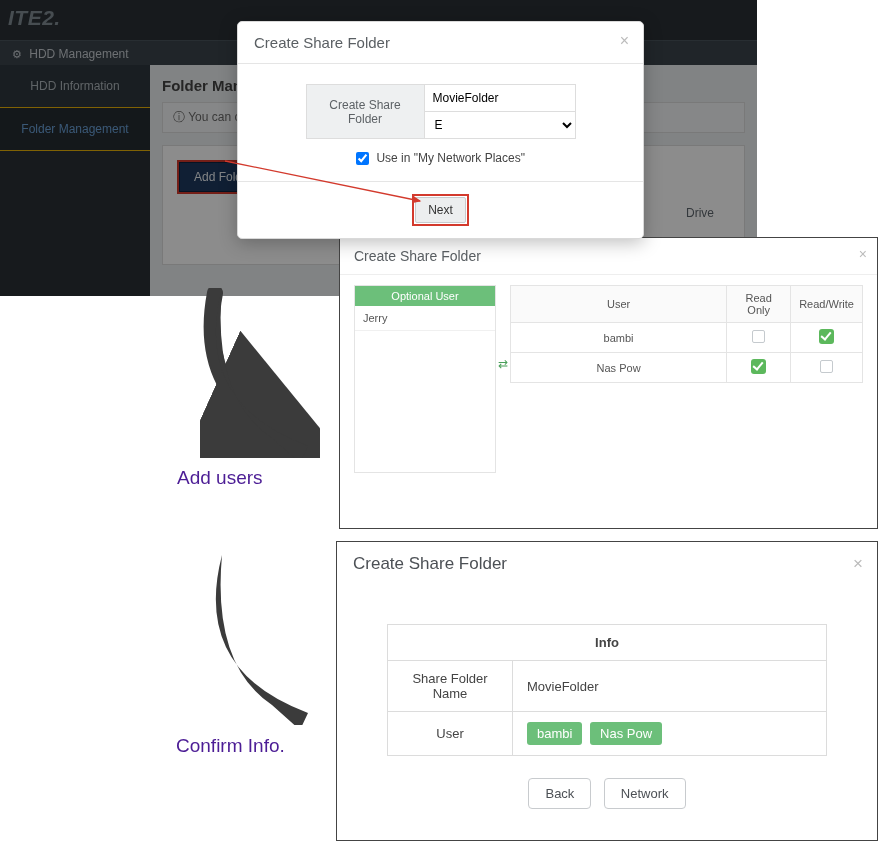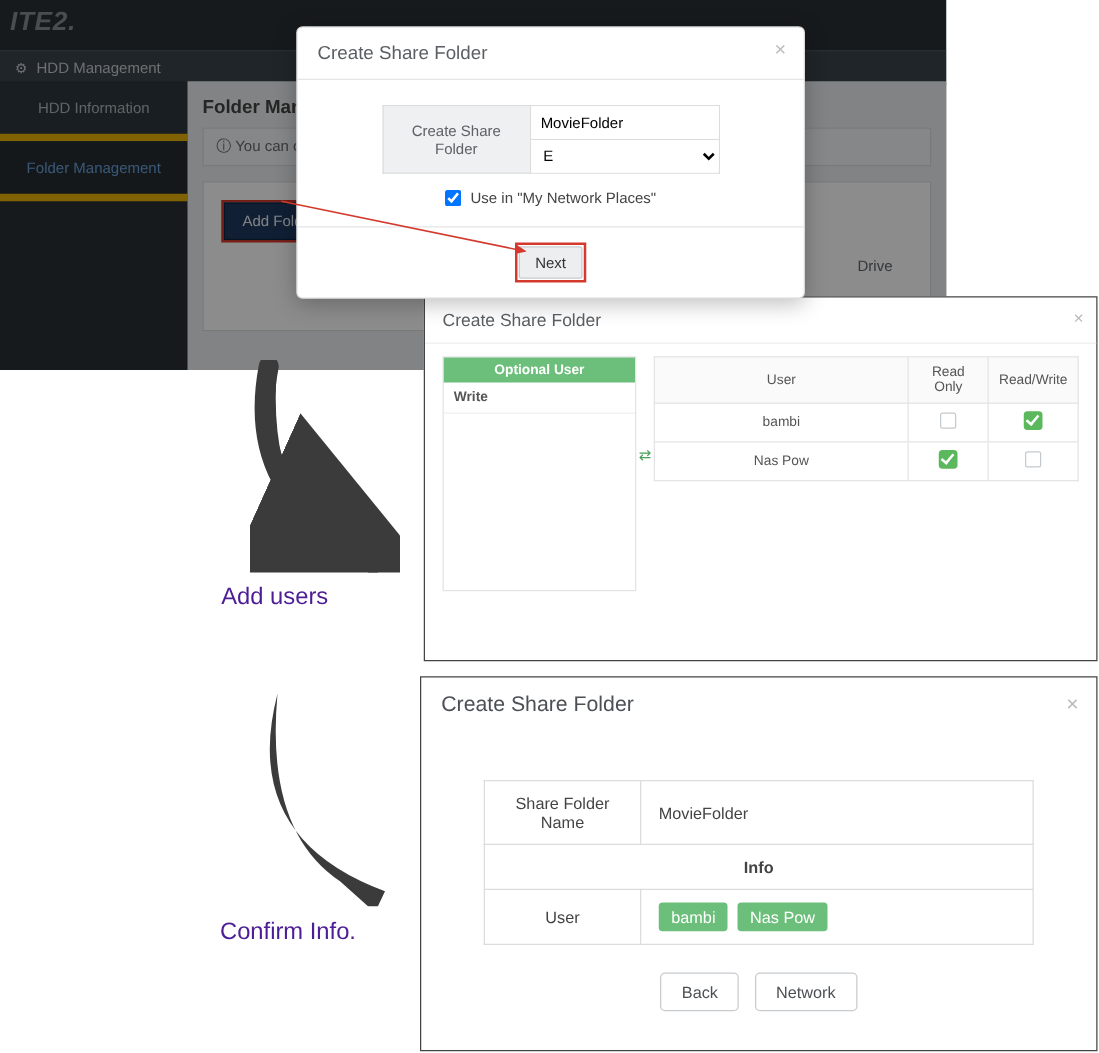--- a/index.html
+++ b/index.html
@@ -50,21 +50,21 @@
   .sidebar {
     position: absolute;
     top: 65px; left:0;
     width: 150px;
     background: #2f383e;
   }
   .sidebar div {
     padding: 14px 10px;
     font-size: 12px;
     color: #aeb6bc;
-    border-bottom: 6px solid #eab308;
+    border-bottom: 1px solid #eab308;
     text-align:center;
   }
   .sidebar .active { color: #6aa0d8; background:#252d32; }
   .main-area {
     position:absolute;
     left:150px; top:65px;
     right:0;
     background:#eceff1;
     height:231px;
     padding:12px;
@@ -167,21 +167,21 @@
     top:237px; left:339px;
     width:539px;
     height:292px;
     border:1px solid #444;
     background:#fff;
     z-index:15;
   }
   .modal2 .hd { padding:10px 14px; font-size:14px; color:#5a5f63; position:relative; border-bottom:1px solid #eee;}
   .modal2 .hd .close { position:absolute; right:10px; top:8px; color:#bbb;}
   .modal2 .body { padding:10px 14px; display:flex; gap:14px; height:208px;}
-  .opt-user { width:155px; border:1px solid #e4e4e4;font-weight:bold;}
+  .opt-user { width:142px; border:1px solid #e4e4e4;}
   .opt-user .hdr { background:#6cbf7a; color:#fff; font-size:11px; text-align:center; padding:4px;}
   .opt-user .item { font-size:11px; color:#555; padding:6px 8px; border-bottom:1px solid #f0f0f0;}
   .perm-area { flex:1; position:relative;}
   .perm-tbl { border-collapse:collapse; width:100%; font-size:11px;}
   .perm-tbl th, .perm-tbl td { border:1px solid #e4e4e4; padding:6px 8px; text-align:center;}
   .perm-tbl th { background:#fafafa; color:#555; font-weight:500;}
   .perm-tbl td.user { text-align:center; color:#555;}
   .chk-off { display:inline-block; width:13px; height:13px; border:1px solid #c5cace; border-radius:2px;}
   .chk-on { display:inline-block; width:15px; height:15px; background:#5cb85c; border-radius:3px; position:relative;}
   .chk-on::after {
@@ -307,21 +307,21 @@
 <div class="step-label" style="top:467px;left:177px">Add users</div>
 
 <div class="modal2">
   <div class="hd">
     <span>Create Share Folder</span>
     <span class="close">×</span>
   </div>
   <div class="body">
     <div class="opt-user">
       <div class="hdr">Optional User</div>
-      <div class="item">Write</div>
+      <div class="item">Jerry</div>
     </div>
     <div class="perm-area">
       <span class="swap-icon">⇄</span>
       <table class="perm-tbl">
         <tbody>
             <tr>
           <th>User</th>
           <th style="width:64px">Read Only</th>
           <th style="width:70px">Read/Write</th>
         </tr>
@@ -349,26 +349,26 @@
 
 <div class="modal3">
   <div class="hd">
     <span>Create Share Folder</span>
     <span class="close">×</span>
   </div>
   <div class="body">
     <table class="info-tbl">
       <tbody>
           <tr>
+            <th colspan="2" class="info-hd">Info</th>
+          </tr>
+      <tr>
         <td class="rlbl">Share Folder Name</td>
         <td>MovieFolder</td>
       </tr>
-      <tr>
-            <th colspan="2" class="info-hd">Info</th>
-          </tr>
       <tr>
         <td class="rlbl">User</td>
         <td>
           <span class="badge">bambi</span>
           <span class="badge">Nas Pow</span>
         </td>
       </tr>
     </tbody>
       </table>
   </div>

